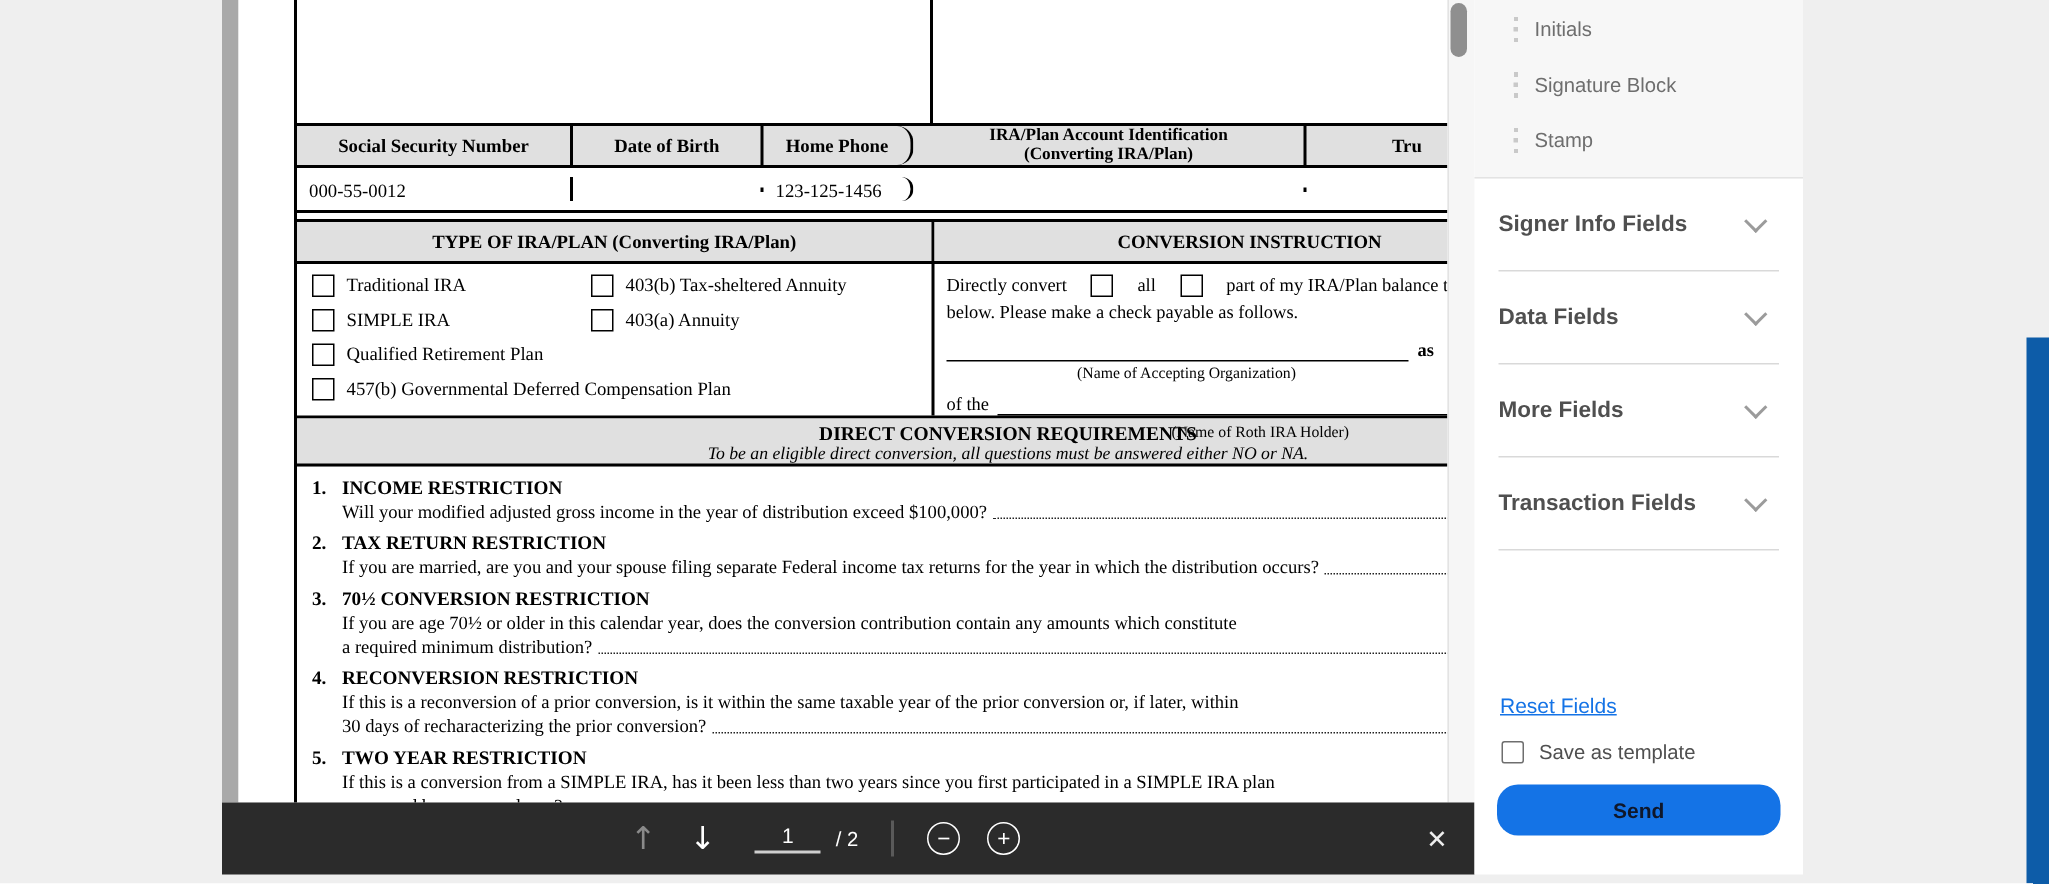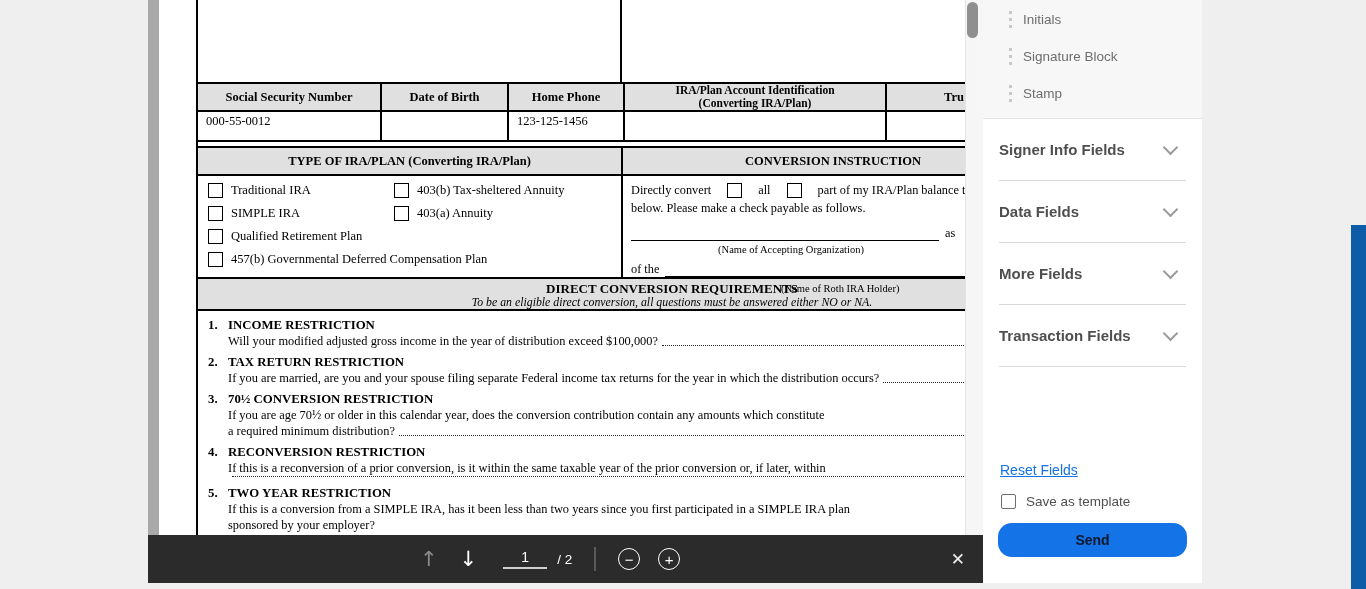--- a/index.html
+++ b/index.html
@@ -15,25 +15,25 @@
 
   .form{position:absolute;left:37px;top:-14px;width:1000px;border-left:2px solid #000;
         font-family:"Liberation Serif","DejaVu Serif",serif;color:#000;box-sizing:border-box;}
   .form *{box-sizing:border-box;}
   .row-top{display:flex;height:98px;border-bottom:2px solid #000;}
   .cell-name{width:424px;border-right:2px solid #000;padding-left:10px;font-weight:bold;font-size:15px;line-height:18px;}
   .cell-topright{flex:1;}
 
   .trow{display:flex;}
   .hdr{background:#e0e0e0;height:28px;border-bottom:2px solid #000;}
-  .vals{height:30px;border-bottom:2px solid #000;}
+  .vals{height:30px;border-bottom:2px solid #000;align-items:center;}
   .tc{border-right:2px solid #000;display:flex;align-items:center;justify-content:center;
       font-weight:bold;font-size:12.5px;text-align:center;line-height:13px;overflow:hidden;}
   .tc:last-child{border-right:none;}
-  .w1{width:184px;} .w2{width:127px;} .w3{width:116px;} .w4{width:262px;} .wlast{flex:1;}
+  .w1{width:184px;} .w2{width:127px;} .w3{width:100px;border-radius:11px;} .w4{width:262px;} .wlast{flex:1;}
   .tc.small{font-size:11.5px;flex-direction:column;}
   .vc{border-right:2px solid #000;font-size:12.5px;padding:3px 0 0 8px;font-weight:normal;
       display:block;text-align:left;}
   .vc:last-child{border-right:none;}
   .gap-row{height:4px;}
 
   .sec-hdr{display:flex;height:30px;border-top:2px solid #000;border-bottom:2px solid #000;}
   .sec-hdr .left{width:425px;background:#e0e0e0;border-right:2px solid #000;display:flex;align-items:center;
                  justify-content:center;font-weight:bold;font-size:12.5px;}
   .sec-hdr .right{flex:1;background:#e0e0e0;display:flex;align-items:center;font-weight:bold;font-size:12.5px;
@@ -181,21 +181,21 @@
           <div class="cv-line1">
             <span>Directly convert</span>
             <span class="cb"></span>
             <span>all</span>
             <span class="cb"></span>
             <span>part of my IRA/Plan balance to my</span>
           </div>
           <div class="cv-line2">below. Please make a check payable as follows.</div>
           <div class="cv-line3">
             <span class="uline" style="width:308px;"></span>
-            <span style="margin:0 22px 0 6px;">as</span>
+            <span style="margin:0 22px 0 6px;font-weight:bold;">as</span>
             <span class="cb"></span>
           </div>
           <div class="cv-cap1">(Name of Accepting Organization)</div>
           <div class="cv-line4">
             <span>of the</span>
             <span class="uline" style="width:520px;margin-left:6px;"></span>
           </div>
           <div class="cv-cap2">(Name of Roth IRA Holder)</div>
         </div>
       </div>
@@ -240,20 +240,21 @@
           </div>
         </div>
         <div class="qitem">
           <div class="qnum">4.</div>
           <div class="qbody">
             <div class="qtitle">RECONVERSION RESTRICTION</div>
             <div class="qline">
                 <span class="txt">If this is a reconversion of a prior conversion, is it within the same taxable year of the prior conversion or, if later, within</span>
               </div>
             <div class="qline">
+                <span class="txt">30 days of recharacterizing the prior conversion?</span>
                 <span class="leader"></span>
               </div>
           </div>
         </div>
         <div class="qitem">
           <div class="qnum">5.</div>
           <div class="qbody">
             <div class="qtitle">TWO YEAR RESTRICTION</div>
             <div class="qline">
                 <span class="txt">If this is a conversion from a SIMPLE IRA, has it been less than two years since you first participated in a SIMPLE IRA plan</span>

